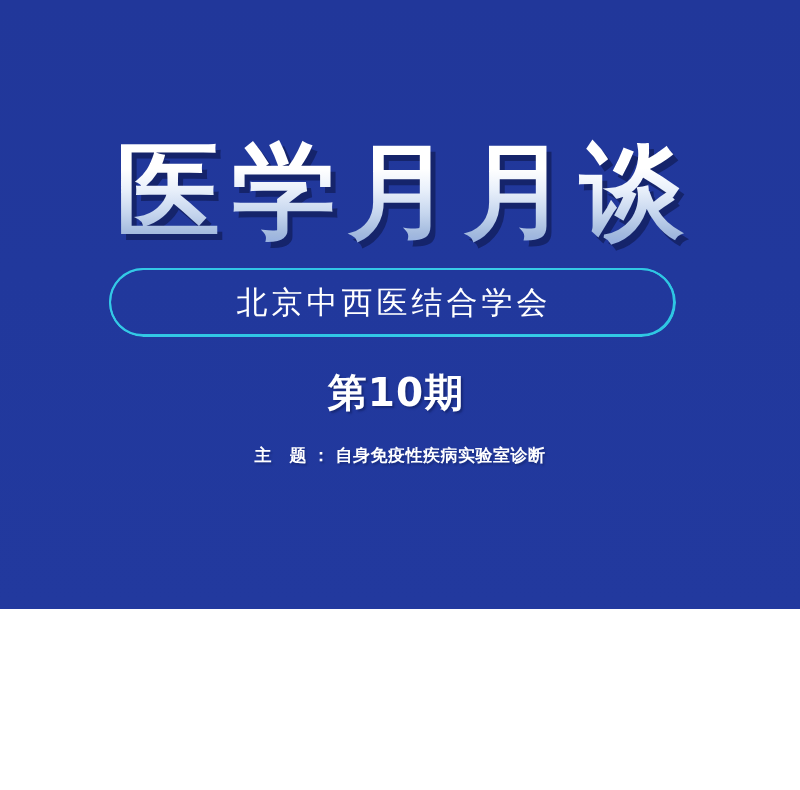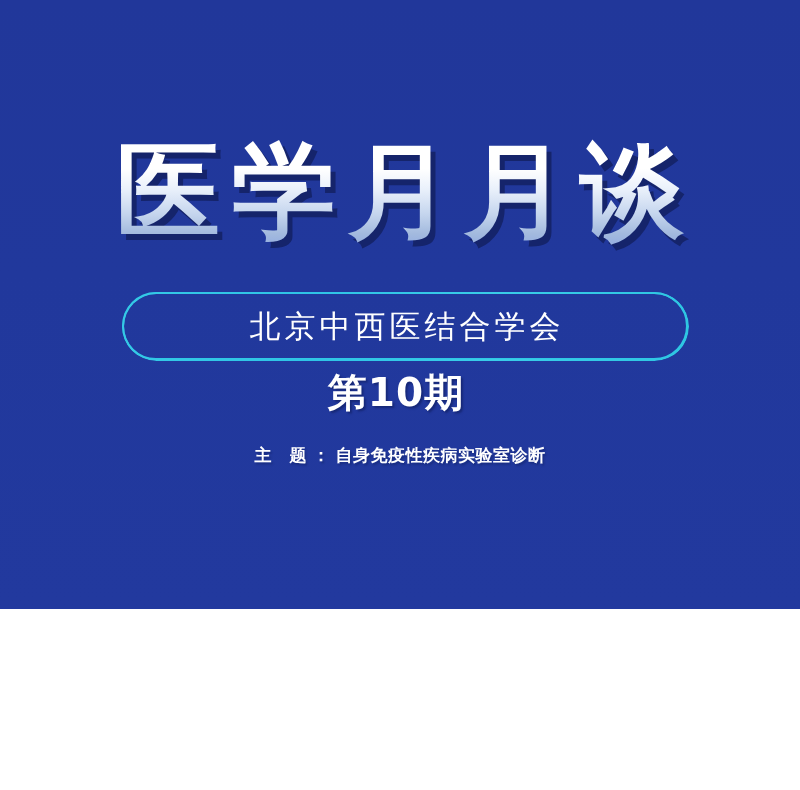--- a/index.html
+++ b/index.html
@@ -62,32 +62,31 @@
         #93ace0 100%);
     -webkit-background-clip: text;
     background-clip: text;
     color: transparent;
     -webkit-text-fill-color: transparent;
   }
 
   
   .org-pill {
     position: absolute;
-    left: 122px;
+    left: 109px;
     top: 268px;
     width: 566px;
     height: 68px;
     box-sizing: border-box;
     border: 2.5px solid #2FC8E4;
     border-radius: 40px;
     background: transparent;
     display: flex;
     align-items: center;
     justify-content: center;
-    margin-top: 24px;
   }
   .org-pill::before {
     content: "";
     position: absolute;
     left: -2.5px;
     top: -2.5px;
     right: -2.5px;
     bottom: -2.5px;
     border-radius: 40px;
     border: 2.5px solid transparent;

